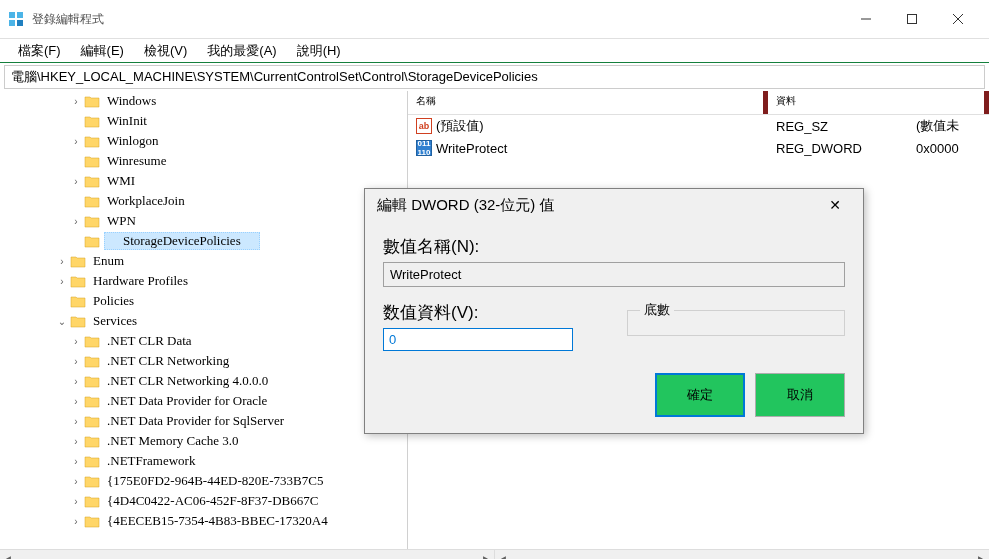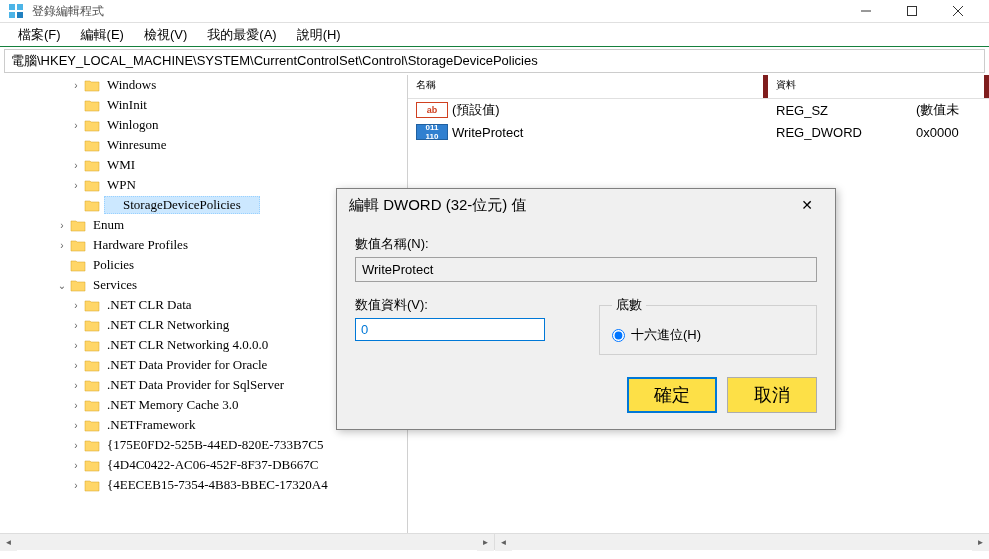--- a/index.html
+++ b/index.html
@@ -1,18 +1,18 @@
 <!DOCTYPE html>
 <html><head>
   <meta charset="utf-8">
   <style>
     * { box-sizing: border-box; margin: 0; padding: 0; }
     body { font-family: "Microsoft JhengHei", "Segoe UI", sans-serif; font-size: 13px; background: #fff; width: 989px; height: 559px; overflow: hidden; position: relative; }
     
-    .titlebar { height: 23px; display: flex; align-items: center; padding: 0 8px; border-bottom: 1px solid #e0e0e0; }
+    .titlebar { height: 39px; display: flex; align-items: center; padding: 0 8px; border-bottom: 1px solid #e0e0e0; }
     .titlebar-icon { width: 16px; height: 16px; margin-right: 8px; }
     .titlebar-text { flex: 1; font-size: 12px; color: #555; }
     .titlebar-buttons { display: flex; }
     .titlebar-btn { width: 46px; height: 30px; display: flex; align-items: center; justify-content: center; color: #333; }
     .titlebar-btn svg { width: 10px; height: 10px; }
     
     .menubar { height: 24px; display: flex; align-items: center; padding: 0 8px; border-bottom: 1px solid #15803d; font-size: 13px; }
     .menu-item { padding: 2px 10px; cursor: default; }
     
     .addressbar { height: 24px; border: 1px solid #ccc; margin: 2px 4px; padding: 2px 6px; font-size: 13px; background: #fff; }
@@ -26,44 +26,44 @@
     .tree-spacer { width: 14px; display: inline-block; }
     .folder-icon { width: 16px; height: 14px; margin-right: 4px; }
     .tree-label { padding: 1px 3px; font-family: Liberation Serif, serif; }
     .tree-label.selected { background: #cce8ff; border: 1px dotted #99d1ff; padding: 0 18px; }
     
     .list-panel { flex: 1; overflow: hidden; position: relative; }
     .list-header { display: flex; height: 24px; border-bottom: 1px solid #e0e0e0; }
     .list-header-cell { padding: 3px 8px; border-right: 5px solid #7f1d1d; font-size: 10px; }
     .list-row { display: flex; height: 22px; align-items: center; }
     .list-cell { padding: 2px 8px; font-size: 13px; white-space: nowrap; }
-    .list-icon { width: 32px; height: 16px; margin-right: 4px; display: inline-flex; align-items: center; justify-content: center; font-size: 9px; font-weight: bold; border: 1px solid; }
+    .list-icon { width: 16px; height: 16px; margin-right: 4px; display: inline-flex; align-items: center; justify-content: center; font-size: 9px; font-weight: bold; border: 1px solid; }
     .ab-icon { color: #d04020; border-color: #d04020; background: #fff; }
     .dw-icon { color: #fff; background: #3080d0; border-color: #2060a0; font-size: 8px; }
     
     .hscrollbar { height: 17px; background: #f0f0f0; border-top: 1px solid #ddd; display: flex; }
     .hscrollbar-half { flex: 1; position: relative; border-right: 1px solid #ddd; }
     .hscrollbar-half:last-child { border-right: none; }
     .scroll-btn { width: 17px; height: 17px; background: #f0f0f0; display: flex; align-items: center; justify-content: center; font-size: 8px; color: #606060; }
     
-    .dialog { position: absolute; left: 336px; top: 188px; width: 500px; background: #f0f0f0; border: 1px solid #808080; box-shadow: 2px 2px 8px rgba(0,0,0,0.25); }
+    .dialog { position: absolute; left: 364px; top: 188px; width: 500px; background: #f0f0f0; border: 1px solid #808080; box-shadow: 2px 2px 8px rgba(0,0,0,0.25); }
     .dialog-title { height: 32px; display: flex; align-items: center; padding: 0 12px; font-size: 15px; }
     .dialog-close { margin-left: auto; width: 32px; text-align: center; font-size: 14px; }
     .dialog-body { padding: 14px 18px 16px 18px; }
-    .field-label { font-size: 13px; margin-bottom: 4px; }
+    .field-label { font-size: 17px; margin-bottom: 4px; }
     .field-readonly { border: 1px solid #a0a0a0; background: #f0f0f0; padding: 4px 6px; font-size: 13px; margin-bottom: 14px; }
     .dialog-row { display: flex; gap: 26px; }
     .field-col { flex: 1; }
     .field-input { width: 190px; border: 1px solid #0078d7; padding: 3px 5px; font-size: 13px; background: #fff; color: #0078d7; }
     .fieldset { border: 1px solid #d0d0d0; padding: 6px 12px 10px 12px; }
     .fieldset legend { font-size: 13px; padding: 0 4px; }
     .radio-row { display: flex; align-items: center; margin-top: 6px; font-size: 13px; }
     .radio-row input { margin-right: 6px; }
     .dialog-buttons { display: flex; justify-content: flex-end; gap: 10px; margin-top: 22px; }
-    .btn { width: 90px; height: 36px; border: 1px solid #adadad; background: #fde047; font-size: 18px; font-family: inherit; }
+    .btn { width: 90px; height: 44px; border: 1px solid #adadad; background: #22c55e; font-size: 13px; font-family: inherit; }
     .btn-primary { border: 2px solid #0078d7; }
     
     ::-webkit-scrollbar { width: 17px; height: 17px; }
     ::-webkit-scrollbar-track { background: #f0f0f0; }
     ::-webkit-scrollbar-thumb { background: #cdcdcd; }
     ::-webkit-scrollbar-button { background: #f0f0f0; height: 17px; width: 17px; }
   </style>
 </head>
 <body>
 
@@ -167,20 +167,32 @@
             <path d="M1 3 L1 13 L15 13 L15 4 L7 4 L6 3 Z" fill="#ffd668" stroke="#d4a020" stroke-width="0.5"></path>
           </svg>
           <span class="tree-label">WMI</span>
         </div>
         <div class="tree-item">
           <span class="tree-spacer"></span>
           <span class="tree-spacer"></span>
           <span class="tree-spacer"></span>
           <span class="tree-spacer"></span>
           <span class="tree-spacer"></span>
+          <span class="tree-toggle"></span>
+          <svg class="folder-icon" viewBox="0 0 16 14">
+            <path d="M1 3 L1 13 L15 13 L15 4 L7 4 L6 3 Z" fill="#ffd668" stroke="#d4a020" stroke-width="0.5"></path>
+          </svg>
+          <span class="tree-label">WorkplaceJoin</span>
+        </div>
+        <div class="tree-item">
+          <span class="tree-spacer"></span>
+          <span class="tree-spacer"></span>
+          <span class="tree-spacer"></span>
+          <span class="tree-spacer"></span>
+          <span class="tree-spacer"></span>
           <span class="tree-toggle">›</span>
           <svg class="folder-icon" viewBox="0 0 16 14">
             <path d="M1 3 L1 13 L15 13 L15 4 L7 4 L6 3 Z" fill="#ffd668" stroke="#d4a020" stroke-width="0.5"></path>
           </svg>
           <span class="tree-label">WPN</span>
         </div>
         <div class="tree-item">
           <span class="tree-spacer"></span>
           <span class="tree-spacer"></span>
           <span class="tree-spacer"></span>
@@ -323,21 +335,21 @@
         <div class="tree-item">
           <span class="tree-spacer"></span>
           <span class="tree-spacer"></span>
           <span class="tree-spacer"></span>
           <span class="tree-spacer"></span>
           <span class="tree-spacer"></span>
           <span class="tree-toggle">›</span>
           <svg class="folder-icon" viewBox="0 0 16 14">
             <path d="M1 3 L1 13 L15 13 L15 4 L7 4 L6 3 Z" fill="#ffd668" stroke="#d4a020" stroke-width="0.5"></path>
           </svg>
-          <span class="tree-label">{175E0FD2-525B-44ED-820E-733B7C5</span>
+          <span class="tree-label">{175E0FD2-964B-44ED-820E-733B7C5</span>
         </div>
         <div class="tree-item">
           <span class="tree-spacer"></span>
           <span class="tree-spacer"></span>
           <span class="tree-spacer"></span>
           <span class="tree-spacer"></span>
           <span class="tree-spacer"></span>
           <span class="tree-toggle">›</span>
           <svg class="folder-icon" viewBox="0 0 16 14">
             <path d="M1 3 L1 13 L15 13 L15 4 L7 4 L6 3 Z" fill="#ffd668" stroke="#d4a020" stroke-width="0.5"></path>
@@ -404,24 +416,20 @@
     <div class="field-label">數值名稱(N):</div>
     <div class="field-readonly">WriteProtect</div>
     <div class="dialog-row">
       <div class="field-col">
         <div class="field-label">数值資料(V):</div>
         <input class="field-input" value="0" style="">
       </div>
       <div class="field-col">
         <fieldset class="fieldset">
           <legend>底數</legend>
-          <label class="radio-row">
-              <input type="radio" name="base" checked="" style="">
-              <span>十六進位(H)</span>
-            </label>
         </fieldset>
       </div>
     </div>
     <div class="dialog-buttons">
       <button class="btn btn-primary">確定</button>
       <button class="btn">取消</button>
     </div>
   </div>
 </div>
 

